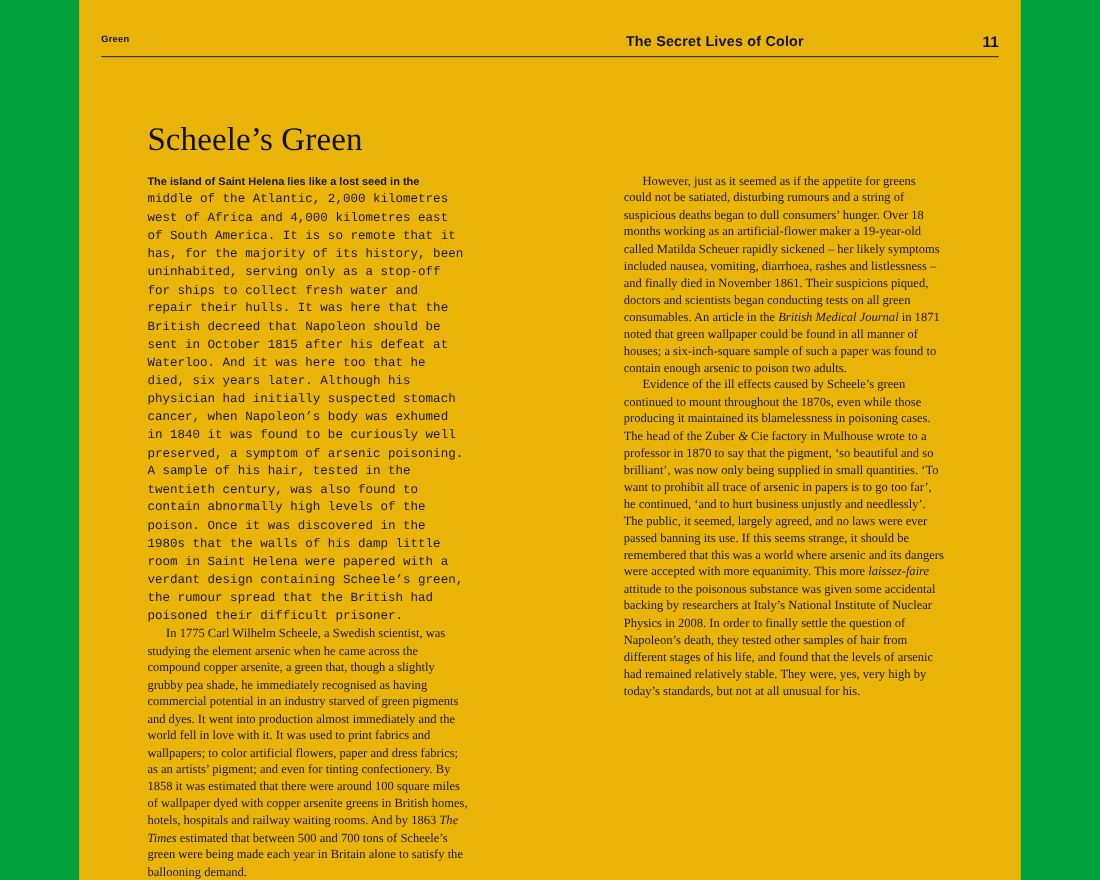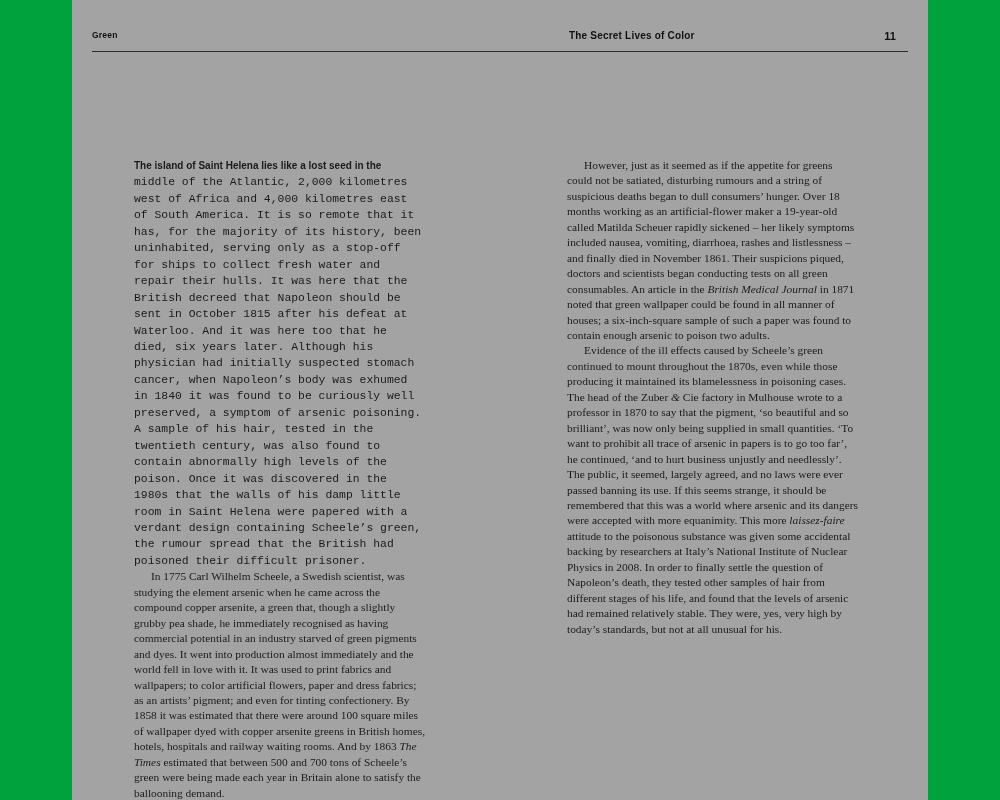--- a/index.html
+++ b/index.html
@@ -12,21 +12,21 @@
     background: #00A23E;
     font-family: "Liberation Serif", serif;
     overflow: hidden;
   }
   .page {
     position: absolute;
     left: 72px;
     top: 0;
     width: 856px;
     height: 800px;
-    background: #a3a3a3;
+    background: #eab308;
   }
   .page-inner {
     position: absolute;
     left: 0;
     top: 0;
     width: 856px;
     height: 800px;
   }
   
   .running-head {
@@ -45,31 +45,31 @@
     font-size: 8.5px;
     font-weight: bold;
     font-family: "Liberation Sans", sans-serif;
     letter-spacing: 0.2px;
     color: #111;
   }
   .rh-center {
     position: absolute;
     left: 477px;
     top: 0;
-    font-size: 10px;
+    font-size: 13px;
     font-weight: bold;
     font-family: "Liberation Sans", sans-serif;
     letter-spacing: 0.2px;
     color: #111;
   }
   .rh-right {
     position: absolute;
-    right: 12px;
+    right: 0;
     top: 0;
-    font-size: 11px;
+    font-size: 14px;
     font-weight: bold;
     font-family: "Liberation Sans", sans-serif;
     color: #111;
   }
   
   .chapter-title {
     position: absolute;
     left: 62px;
     top: 90px;
     font-size: 30px;
@@ -115,20 +115,21 @@
 
 <div class="page">
   <div class="page-inner">
 
     <div class="running-head">
       <span class="rh-left">Green</span>
       <span class="rh-center">The Secret Lives of Color</span>
       <span class="rh-right">11</span>
     </div>
 
+    <h1 class="chapter-title">Scheele’s Green</h1>
 
     <div class="col col-left">
       <p><span class="lead">The island of Saint Helena lies like a lost seed in the</span><span class="body-serif"> middle of the Atlantic, 2,000 kilometres west of Africa and 4,000 kilometres east of South America. It is so remote that it has, for the majority of its history, been uninhabited, serving only as a stop-off for ships to collect fresh water and repair their hulls. It was here that the British decreed that Napoleon should be sent in October 1815 after his defeat at Waterloo. And it was here too that he died, six years later. Although his physician had initially suspected stomach cancer, when Napoleon’s body was exhumed in 1840 it was found to be curiously well preserved, a symptom of arsenic poisoning. A sample of his hair, tested in the twentieth century, was also found to contain abnormally high levels of the poison. Once it was discovered in the 1980s that the walls of his damp little room in Saint Helena were papered with a verdant design containing Scheele’s green, the rumour spread that the British had poisoned their difficult prisoner.</span></p>
       <p class="indent"><span>In 1775 Carl Wilhelm Scheele, a Swedish scientist, was studying the element arsenic when he came across the compound copper arsenite, a green that, though a slightly grubby pea shade, he immediately recognised as having commercial potential in an industry starved of green pigments and dyes. It went into production almost immediately and the world fell in love with it. It was used to print fabrics and wallpapers; to color artificial flowers, paper and dress fabrics; as an artists’ pigment; and even for tinting confectionery. By 1858 it was estimated that there were around 100 square miles of wallpaper dyed with copper arsenite greens in British homes, hotels, hospitals and railway waiting rooms. And by 1863 </span><em>The Times</em><span> estimated that between 500 and 700 tons of Scheele’s green were being made each year in Britain alone to satisfy the ballooning demand.</span></p>
     </div>
 
     <div class="col col-right">
       <p class="indent"><span>However, just as it seemed as if the appetite for greens could not be satiated, disturbing rumours and a string of suspicious deaths began to dull consumers’ hunger. Over 18 months working as an artificial-flower maker a 19-year-old called Matilda Scheuer rapidly sickened – her likely symptoms included nausea, vomiting, diarrhoea, rashes and listlessness – and finally died in November 1861. Their suspicions piqued, doctors and scientists began conducting tests on all green consumables. An article in the </span><em>British Medical Journal</em><span> in 1871 noted that green wallpaper could be found in all manner of houses; a six-inch-square sample of such a paper was found to contain enough arsenic to poison two adults.</span></p>
       <p class="indent"><span>Evidence of the ill effects caused by Scheele’s green continued to mount throughout the 1870s, even while those producing it maintained its blamelessness in poisoning cases. The head of the Zuber </span><em>&amp;</em><span> Cie factory in Mulhouse wrote to a professor in 1870 to say that the pigment, ‘so beautiful and so brilliant’, was now only being supplied in small quantities. ‘To want to prohibit all trace of arsenic in papers is to go too far’, he continued, ‘and to hurt business unjustly and needlessly’. The public, it seemed, largely agreed, and no laws were ever passed banning its use. If this seems strange, it should be remembered that this was a world where arsenic and its dangers were accepted with more equanimity. This more </span><em>laissez-faire</em><span> attitude to the poisonous substance was given some accidental backing by researchers at Italy’s National Institute of Nuclear Physics in 2008. In order to finally settle the question of Napoleon’s death, they tested other samples of hair from different stages of his life, and found that the levels of arsenic had remained relatively stable. They were, yes, very high by today’s standards, but not at all unusual for his.</span></p>
     </div>

